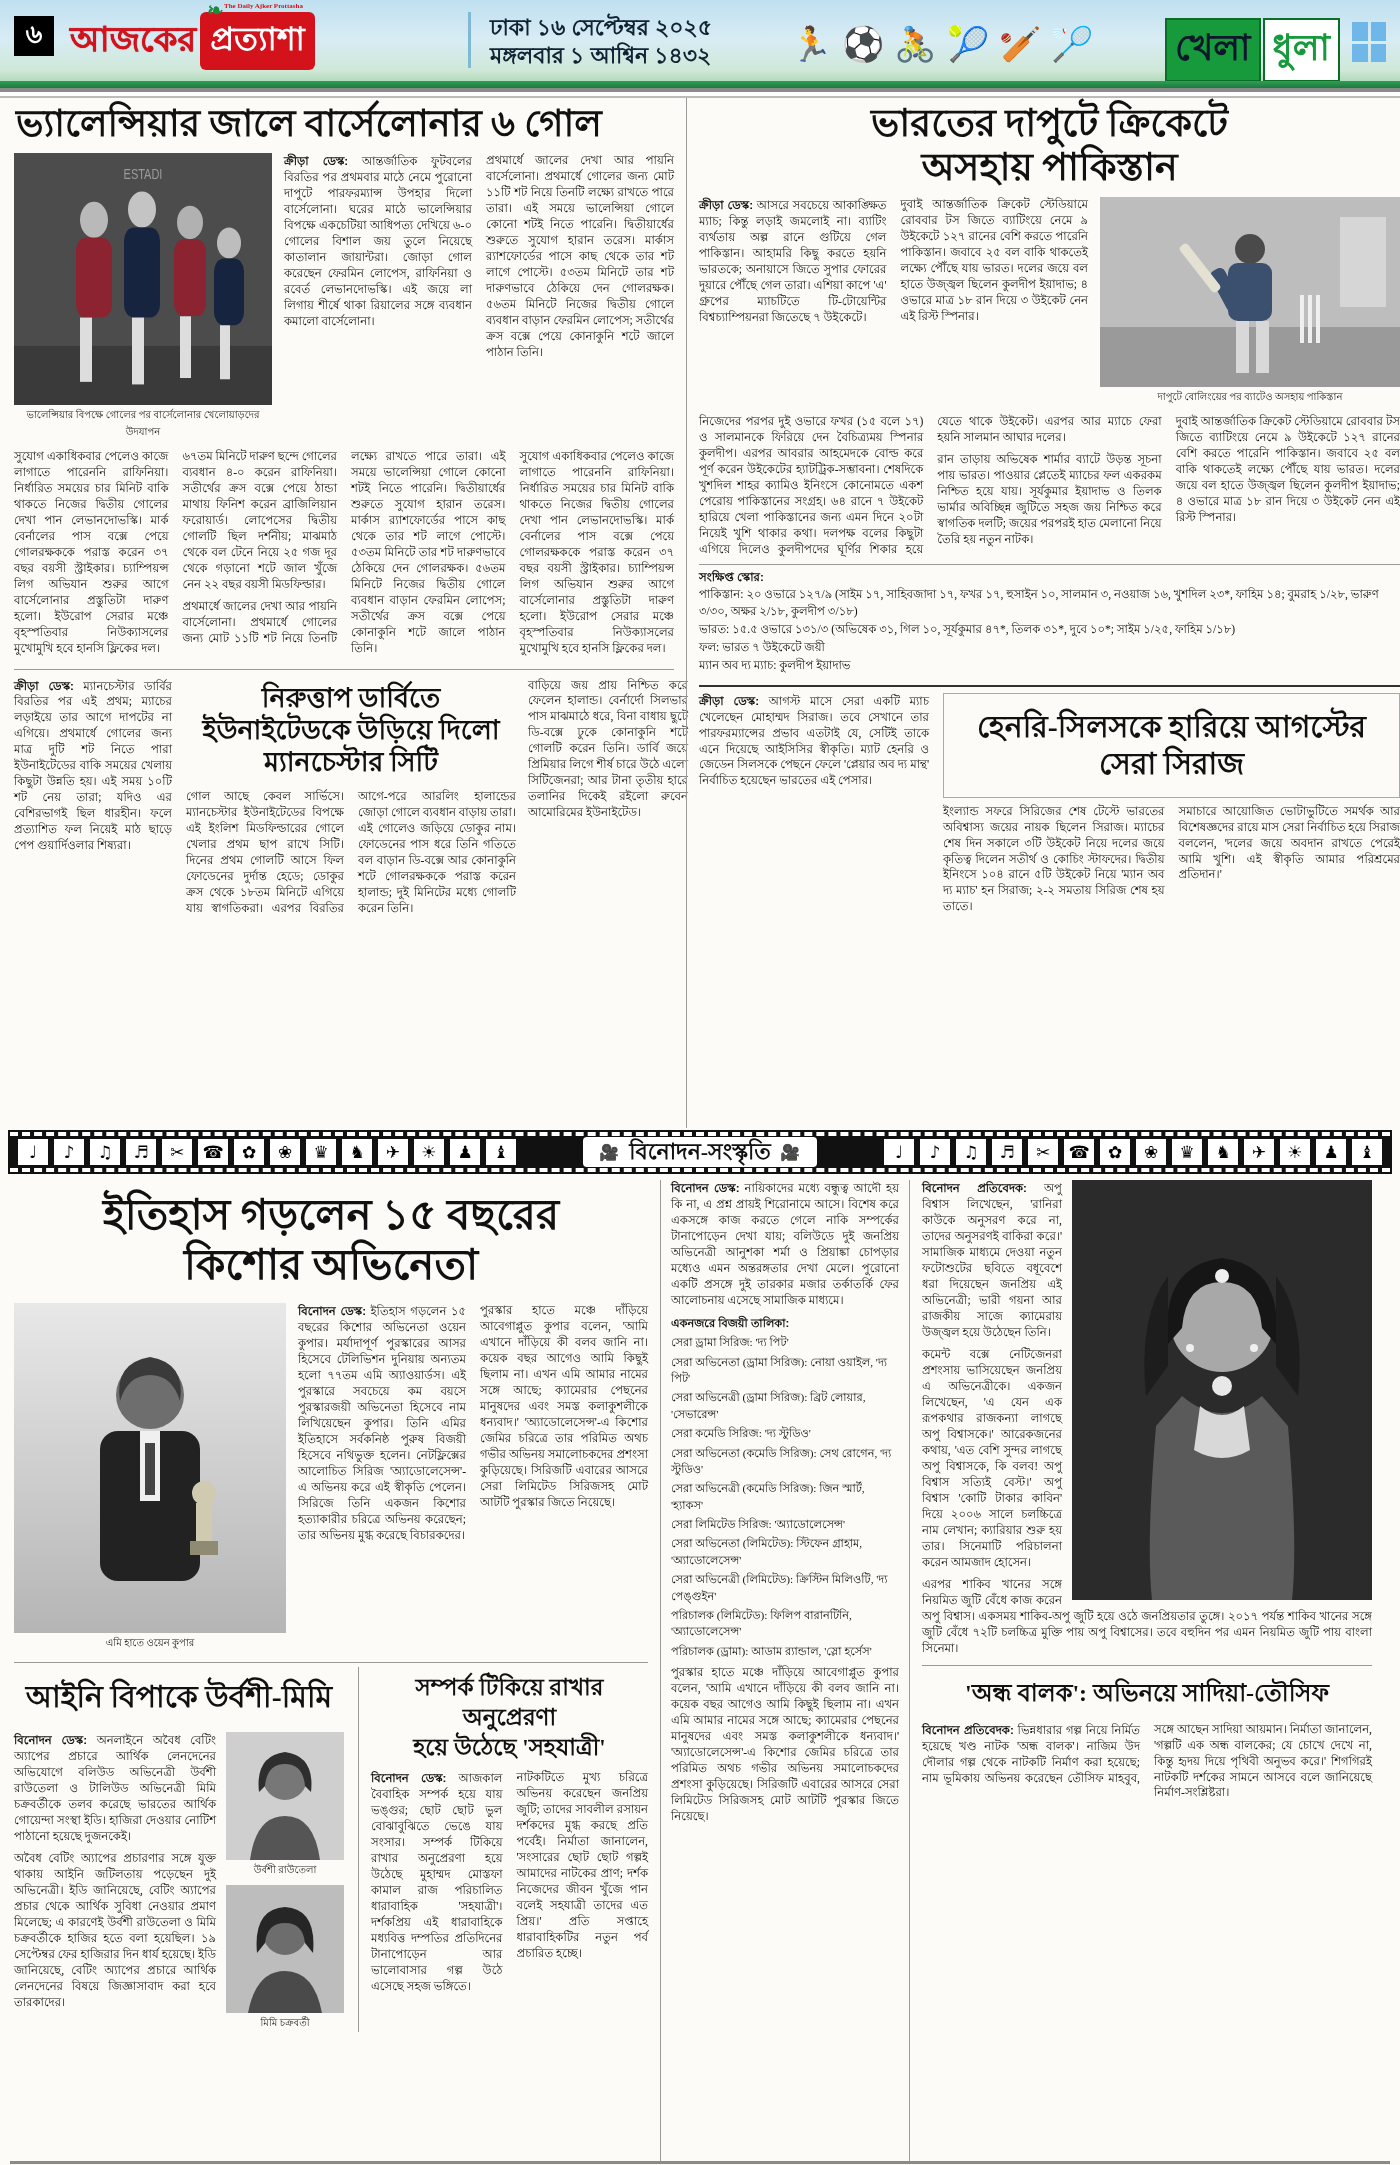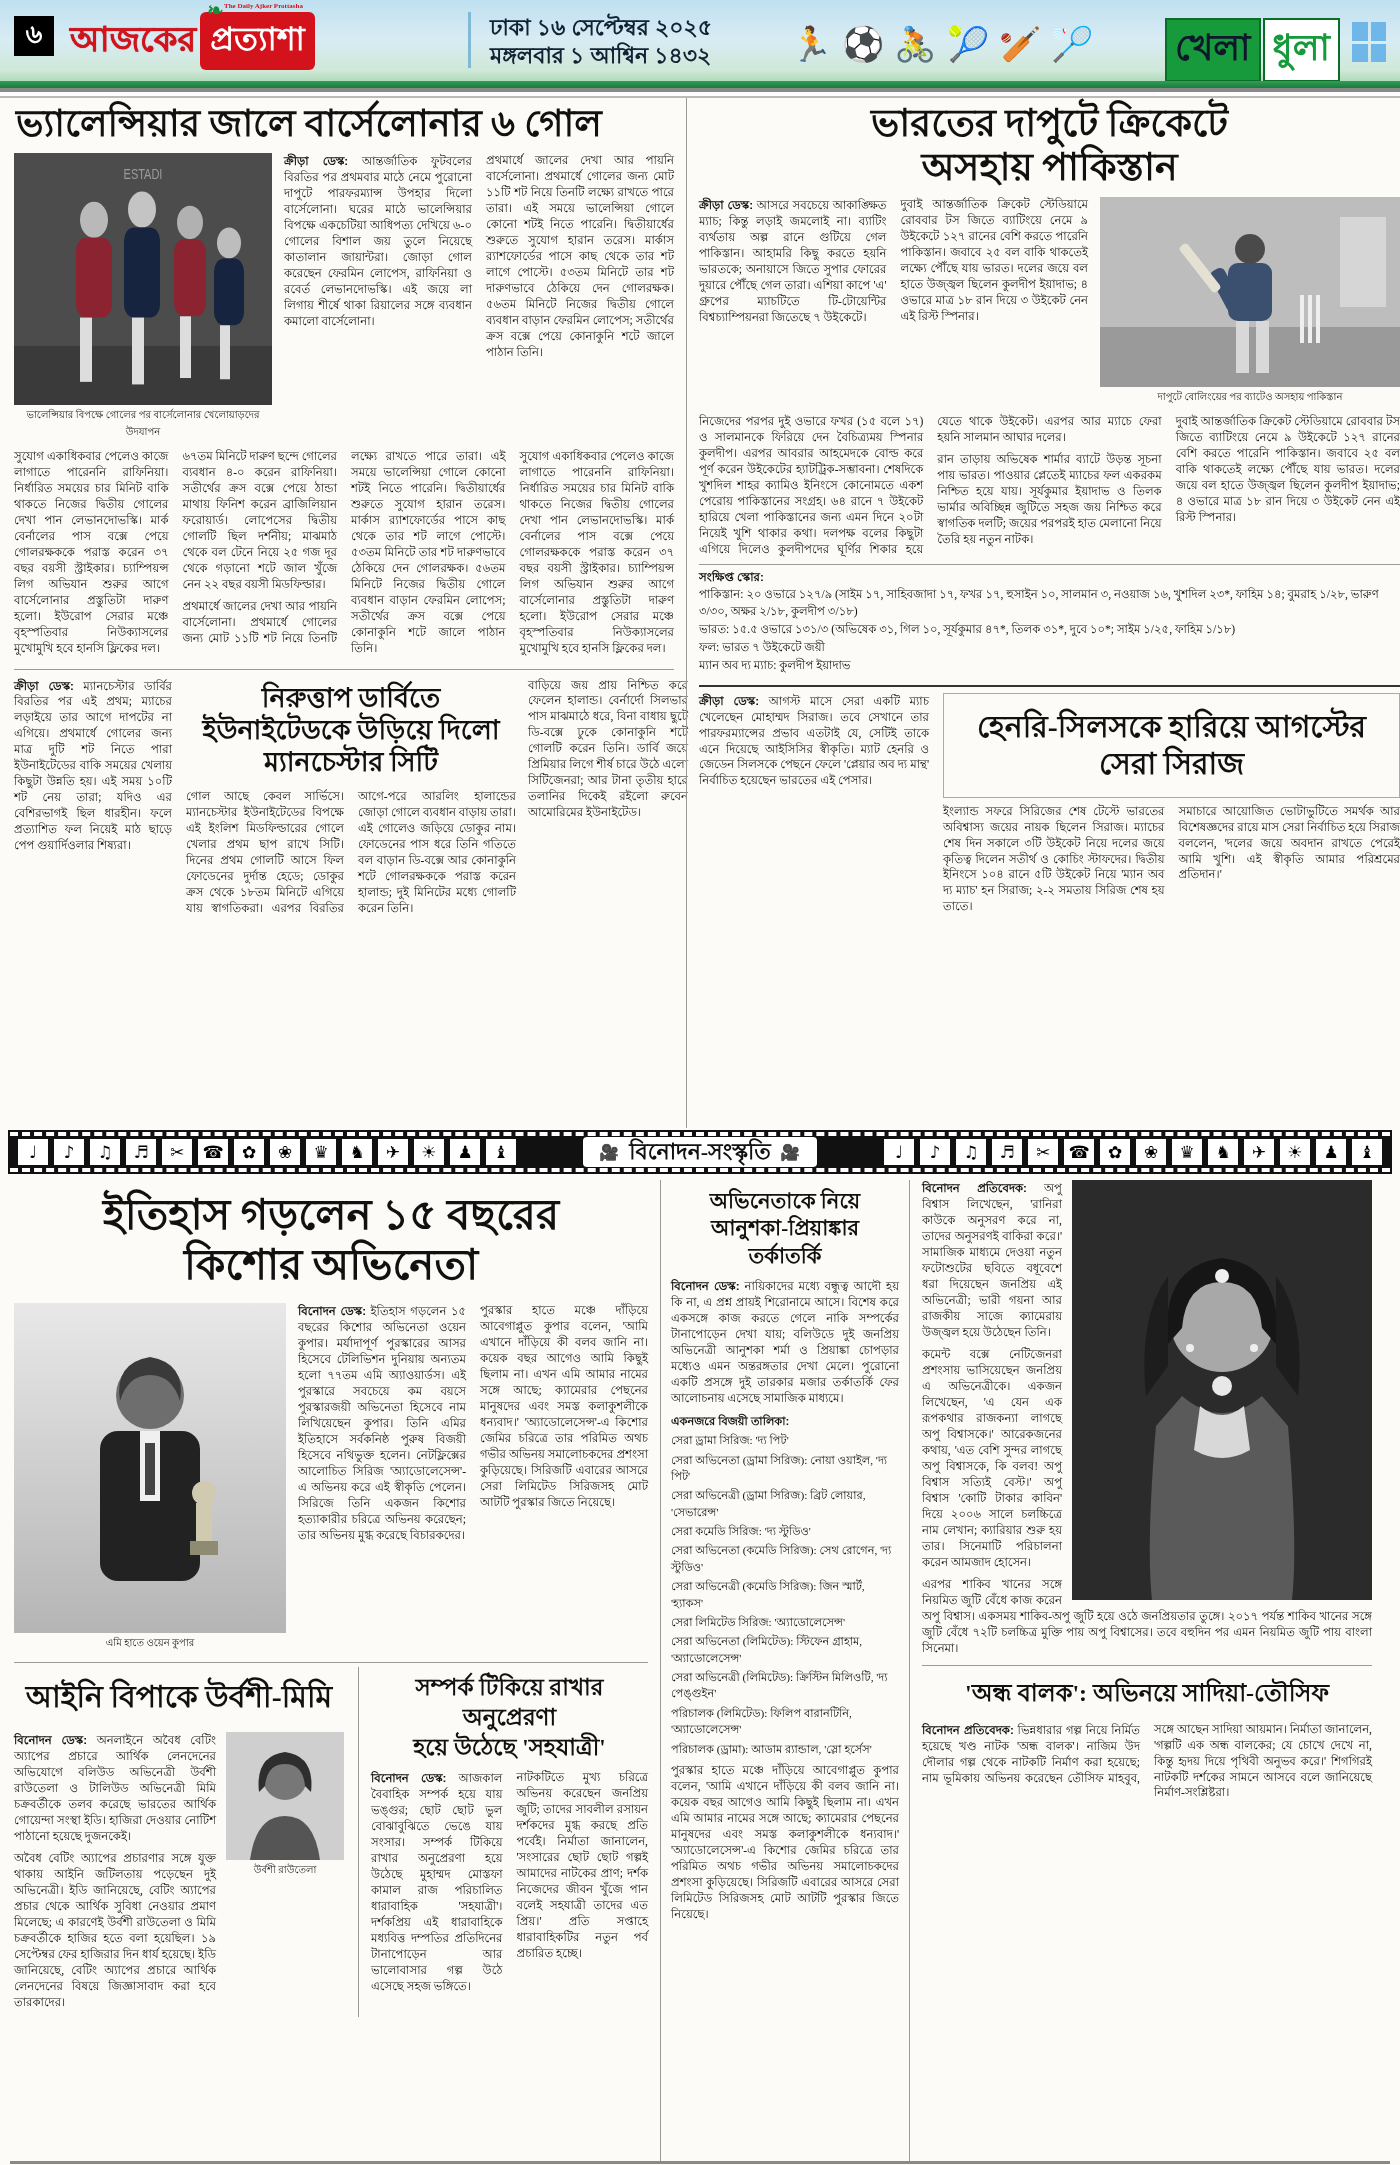--- a/index.html
+++ b/index.html
@@ -338,42 +338,48 @@
                 <div class="photo uphoto">
                   <svg viewBox="0 0 118 128" preserveAspectRatio="none">
                     <rect width="118" height="128" fill="#cfcfcf"></rect>
                     <circle cx="59" cy="46" r="22" fill="#777"></circle>
                     <path d="M59 20 q-30 4 -26 40 l6 -6 q2 -22 20 -22 t20 22 l6 6 q4 -36 -26 -40" fill="#2e2e2e"></path>
                     <path d="M24 128 q6 -44 35 -44 t35 44 z" fill="#555"></path>
                   </svg>
                 </div>
                 <div class="caption">উর্বশী রাউতেলা</div>
               </div>
+              <div>
+                <div class="photo uphoto">
+                  <svg viewBox="0 0 118 128" preserveAspectRatio="none">
+                    <rect width="118" height="128" fill="#bdbdbd"></rect>
+                    <circle cx="59" cy="48" r="22" fill="#6d6d6d"></circle>
+                    <path d="M59 22 q-32 2 -28 46 l8 -10 q2 -20 20 -20 t20 20 l8 10 q4 -44 -28 -46" fill="#262626"></path>
+                    <path d="M22 128 q8 -42 37 -42 t37 42 z" fill="#4a4a4a"></path>
+                  </svg>
+                </div>
+                <div class="caption">মিমি চক্রবর্তী</div>
+              </div>
             </div>
           </div>
         </div>
         <div class="vrule" style="padding-left:12px">
           <div class="h-sahajatri">
             <div>সম্পর্ক টিকিয়ে রাখার অনুপ্রেরণা</div>
             <div>হয়ে উঠেছে 'সহযাত্রী'</div>
           </div>
           <div class="body-txt cols-2">
             <p class="para"><span class="byline">বিনোদন ডেস্ক:</span><span> আজকাল বৈবাহিক সম্পর্ক হয়ে যায় ভঙ্গুর; ছোট ছোট ভুল বোঝাবুঝিতে ভেঙে যায় সংসার। সম্পর্ক টিকিয়ে রাখার অনুপ্রেরণা হয়ে উঠেছে মুহাম্মদ মোস্তফা কামাল রাজ পরিচালিত ধারাবাহিক 'সহযাত্রী'। দর্শকপ্রিয় এই ধারাবাহিকে মধ্যবিত্ত দম্পতির প্রতিদিনের টানাপোড়েন আর ভালোবাসার গল্প উঠে এসেছে সহজ ভঙ্গিতে।</span></p>
             <p class="para">নাটকটিতে মুখ্য চরিত্রে অভিনয় করেছেন জনপ্রিয় জুটি; তাদের সাবলীল রসায়ন দর্শকদের মুগ্ধ করছে প্রতি পর্বেই। নির্মাতা জানালেন, 'সংসারের ছোট ছোট গল্পই আমাদের নাটকের প্রাণ; দর্শক নিজেদের জীবন খুঁজে পান বলেই সহযাত্রী তাদের এত প্রিয়।' প্রতি সপ্তাহে ধারাবাহিকটির নতুন পর্ব প্রচারিত হচ্ছে।</p>
           </div>
         </div>
       </div>
     </div>
 
     <div class="ent-mid">
-      <div class="h-anushka">
-        <div>অভিনেতাকে নিয়ে</div>
-        <div>আনুশকা-প্রিয়াঙ্কার</div>
-        <div>তর্কাতর্কি</div>
-      </div>
       <div class="body-txt">
         <p class="para"><span class="byline">বিনোদন ডেস্ক:</span><span> নায়িকাদের মধ্যে বন্ধুত্ব আদৌ হয় কি না, এ প্রশ্ন প্রায়ই শিরোনামে আসে। বিশেষ করে একসঙ্গে কাজ করতে গেলে নাকি সম্পর্কের টানাপোড়েন দেখা যায়; বলিউডে দুই জনপ্রিয় অভিনেত্রী আনুশকা শর্মা ও প্রিয়াঙ্কা চোপড়ার মধ্যেও এমন অন্তরঙ্গতার দেখা মেলে। পুরোনো একটি প্রসঙ্গে দুই তারকার মজার তর্কাতর্কি ফের আলোচনায় এসেছে সামাজিক মাধ্যমে।</span></p>
       </div>
       <div class="awards">
         <div class="awards-title">একনজরে বিজয়ী তালিকা:</div>
         <div>
             <div>সেরা ড্রামা সিরিজ: 'দ্য পিট'</div>
             <div>সেরা অভিনেতা (ড্রামা সিরিজ): নোয়া ওয়াইল, 'দ্য পিট'</div>
             <div>সেরা অভিনেত্রী (ড্রামা সিরিজ): ব্রিট লোয়ার, 'সেভারেন্স'</div>
             <div>সেরা কমেডি সিরিজ: 'দ্য স্টুডিও'</div>

